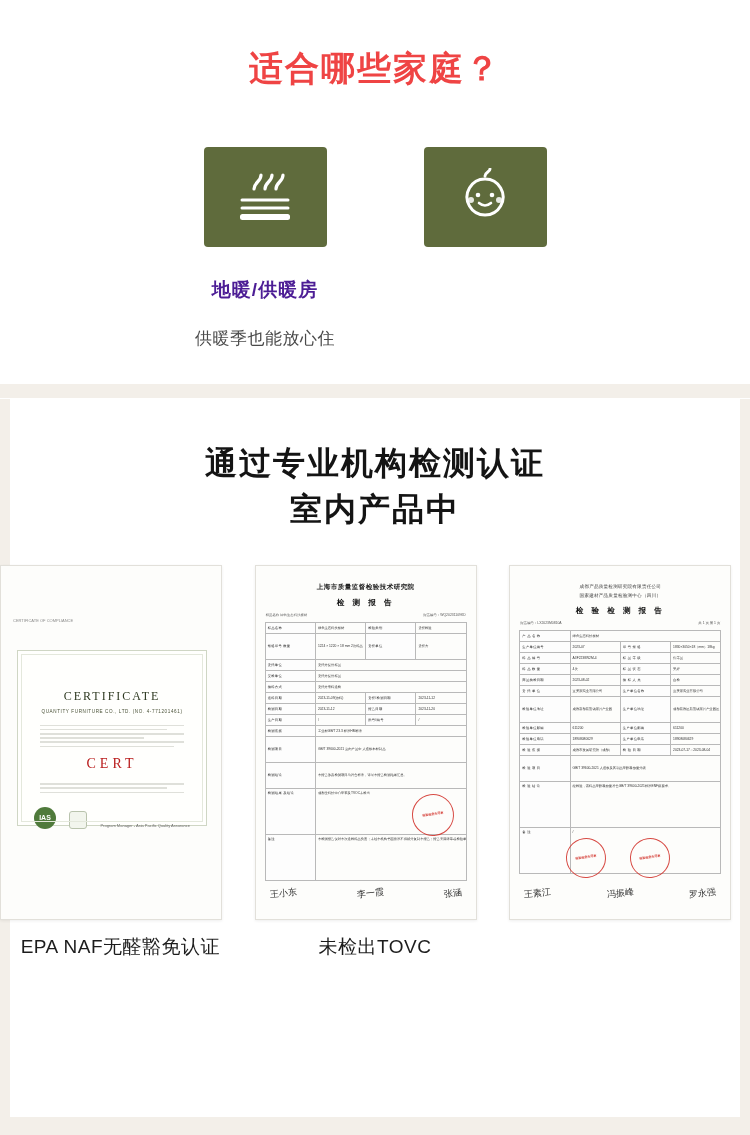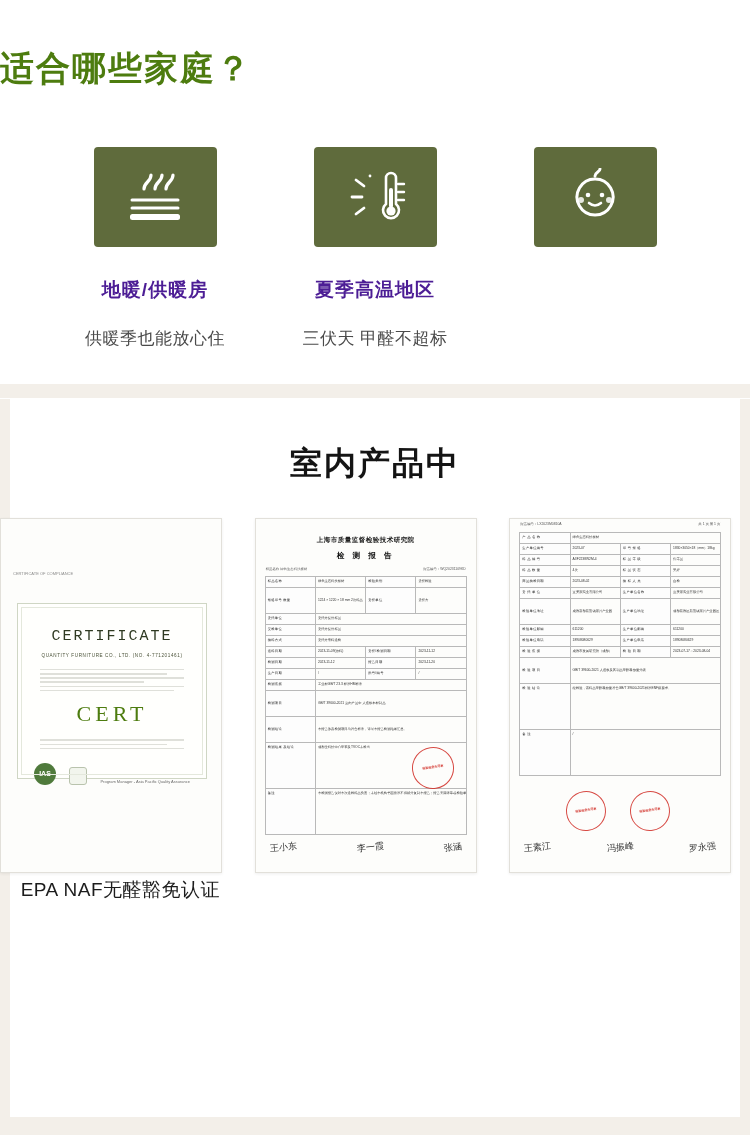--- a/index.html
+++ b/index.html
@@ -17,25 +17,25 @@
     overflow: hidden;
     background: #ffffff;
   }
 
   
   .section-one {
     padding: 46px 0 34px;
     background: #ffffff;
   }
   .heading-1 {
-    text-align: left;
+    text-align: center;
     font-size: 34px;
     font-weight: bold;
     letter-spacing: 2px;
-    color: #4d7c0f;
+    color: #ef4444;
   }
   .cards {
     display: flex;
     justify-content: center;
     gap: 42px;
     margin-top: 55px;
   }
   .card {
     width: 178px;
     text-align: center;
@@ -100,21 +100,21 @@
     height: 355px;
     background: #fdfdfb;
     border: 1px solid #e2e0da;
     box-shadow: 0 1px 3px rgba(0,0,0,0.07);
     overflow: hidden;
     font-size: 3.6px;
     color: #3a3a3a;
     line-height: 1.5;
   }
   .doc-caption {
-    margin-top: 4px;
+    margin-top: 14px;
     text-align: center;
     font-size: 19px;
     color: #1c1c1c;
     letter-spacing: 0.5px;
     white-space: nowrap;
   }
 
   
   .cert-inner {
     position: absolute;
@@ -127,25 +127,25 @@
     padding: 8px 10px;
   }
   .cert-inner::before {
     content: "";
     position: absolute;
     left: 3px; top: 3px; right: 3px; bottom: 3px;
     border: 1px solid #e4e8dc;
   }
   .cert-title {
     text-align: center;
-    font-size: 15px;
+    font-size: 12px;
     letter-spacing: 2px;
     color: #2f3a22;
-    margin-top: 14px;
-    font-family: Liberation Mono, monospace;
+    margin-top: 28px;
+    font-family: Liberation Serif, serif;
   }
   .cert-sub {
     text-align: center;
     font-size: 4.6px;
     letter-spacing: .6px;
     color: #4a5238;
     margin-top: 4px;
   }
   .cert-lines {
     margin-top: 9px;
@@ -155,22 +155,22 @@
     display: block;
     height: 1.6px;
     background: #dfe0da;
     margin-bottom: 2.6px;
   }
   .cert-lines i:nth-child(2) { width: 88%; }
   .cert-lines i:nth-child(4) { width: 72%; }
   .cert-lines i:nth-child(6) { width: 93%; }
   .cert-big {
     text-align: center;
-    font-size: 22px;
-    color: #4d7c0f;
+    font-size: 14px;
+    color: #b91c1c;
     letter-spacing: 4px;
     margin: 6px 0 6px;
     font-family: "Liberation Serif", serif;
   }
   .cert-foot {
     display: flex;
     align-items: flex-end;
     justify-content: space-between;
     padding: 0 6px;
     margin-top: 14px;
@@ -339,44 +339,20 @@
               <path d="M10 31 H56"></path>
               <path d="M10 39 H56"></path>
             </g>
             <rect x="8" y="45" width="50" height="6" rx="2.5" fill="#ffffff"></rect>
           </svg>
         </div>
         <div class="card-title">地暖/供暖房</div>
         <div class="card-sub">供暖季也能放心住</div>
       </div>
 
-      <div class="card">
-        <div class="icon-box">
-          <svg width="66" height="58" viewBox="0 0 66 58">
-            <g stroke="#ffffff" stroke-width="2.8" stroke-linecap="round" fill="none">
-              <path d="M14 12 L22 18"></path>
-              <path d="M10 29 L20 29"></path>
-              <path d="M14 46 L22 40"></path>
-              <path d="M28 8 L28 8"></path>
-            </g>
-            <g stroke="#ffffff" stroke-width="2.6" fill="none" stroke-linecap="round">
-              <path d="M44 10 a5 5 0 0 1 10 0 v26 a8 8 0 1 1 -10 0 Z"></path>
-            </g>
-            <rect x="47" y="20" width="4" height="20" rx="2" fill="#ffffff"></rect>
-            <circle cx="49" cy="43" r="4.6" fill="#ffffff"></circle>
-            <g stroke="#ffffff" stroke-width="2.4" stroke-linecap="round">
-              <path d="M56 16 L62 16"></path>
-              <path d="M56 24 L62 24"></path>
-              <path d="M56 32 L62 32"></path>
-            </g>
-          </svg>
-        </div>
-        <div class="card-title">夏季高温地区</div>
-        <div class="card-sub">三伏天 甲醛不超标</div>
-      </div>
 
       <div class="card">
         <div class="icon-box">
           <svg width="68" height="58" viewBox="0 0 68 58">
             <g fill="none" stroke="#ffffff" stroke-width="3" stroke-linecap="round">
               <path d="M34 11 a18 18 0 1 0 0.1 0"></path>
               <path d="M34 8 c0 -4 5 -4 5 -7"></path>
             </g>
             <circle cx="27" cy="27" r="2.3" fill="#ffffff"></circle>
             <circle cx="41" cy="27" r="2.3" fill="#ffffff"></circle>
@@ -389,20 +365,21 @@
 
     </div>
   </div>
 
   <div class="band"></div>
   <div class="edge-left"></div>
   <div class="edge-right"></div>
 
   <div class="section-two">
     <div class="heading-2">
+      <div>通过专业机构检测认证</div>
       <div>室内产品中</div>
     </div>
 
     <div class="docs">
 
       <div class="doc">
         <div class="doc-paper">
           <div class="cert-topmark">CERTIFICATE OF COMPLIANCE</div>
           <div class="cert-qr"></div>
           <div class="cert-inner">
@@ -516,24 +493,30 @@
           <div class="stamp" style="width:42px;height:42px;right:22px;top:228px;">
             <span>检验检测专用章</span>
           </div>
 
           <div class="sign-row">
             <span>王小东</span>
             <span>李一霞</span>
             <span>张涵</span>
           </div>
         </div>
+        <div class="doc-caption">未检出TOVC</div>
       </div>
 
       <div class="doc">
         <div class="doc-paper">
+          <div class="rep-head">
+            <div class="rep-org small">成都产品质量检测研究院有限责任公司</div>
+            <div class="rep-org small">国家建材产品质量检验测中心（四川）</div>
+            <div class="rep-title">检 验 检 测 报 告</div>
+          </div>
           <div class="rep-meta">
             <span>报告编号：LX2023M0810A</span>
             <span>共 1 页  第 1 页</span>
           </div>
 
           <table class="rep">
             <tbody>
                 <tr>
               <td class="k">产 品 名 称</td>
               <td colspan="3">绿色生态科技板材</td>

